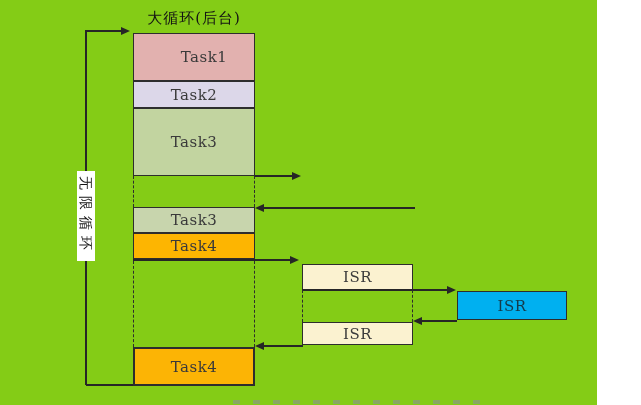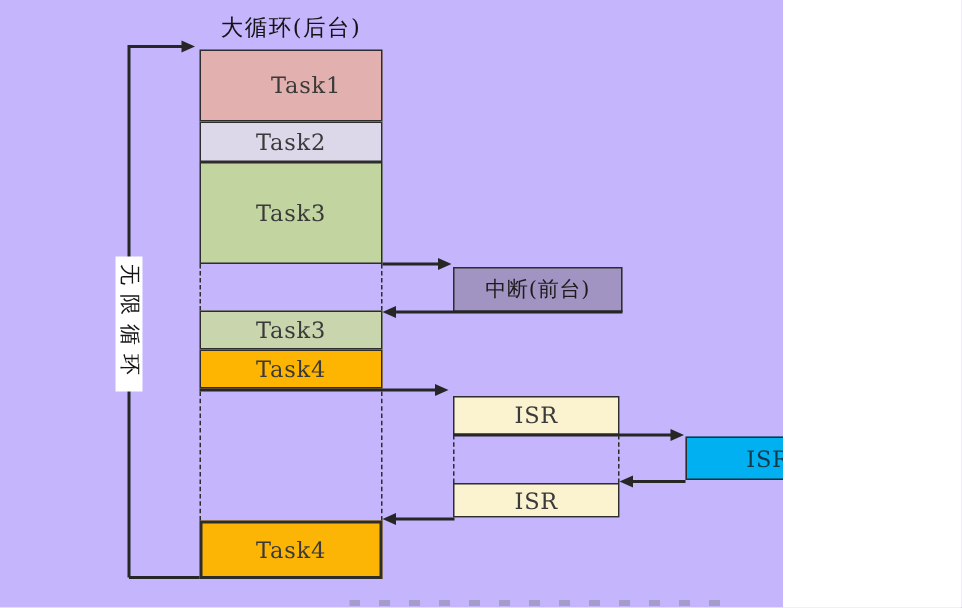--- a/index.html
+++ b/index.html
@@ -1,20 +1,20 @@
 <!DOCTYPE html>
 <html><head>
 <meta charset="utf-8">
 <style>
   * { margin:0; padding:0; box-sizing:border-box; }
   html,body { background:#ffffff; }
   body { font-family:"DejaVu Serif","Liberation Serif",serif; }
   .canvas {
-    position:relative; width:522px; height:405px;
-    background:#c4b5fd; overflow:hidden;
+    position:relative; width:597px; height:405px;
+    background:#84cc16; overflow:hidden;
   }
   
   .blk {
     position:absolute; border:1px solid #2d2d2d;
     display:flex; align-items:center; justify-content:center;
     font-size:15px; color:#3a3a3a; letter-spacing:0.5px;
   }
   .blk-task1   { left:133px; top:33px;  width:122px; height:48px;padding-left:20px; }
   .blk-task2   { left:133px; top:81px;  width:122px; height:27px; }
   .blk-task3a  { left:133px; top:108px; width:122px; height:68px; }
@@ -105,23 +105,20 @@
   <div class="blk blk-task3b" style="background-color: rgb(200, 213, 173);">
     <span>Task3</span>
   </div>
   <div class="blk blk-task4a" style="background-color: rgb(253, 181, 1);">
     <span>Task4</span>
   </div>
   <div class="blk blk-task4b" style="background-color: rgb(252, 180, 5);">
     <span>Task4</span>
   </div>
 
-  <div class="blk blk-int" style="background-color: rgb(162, 148, 194);">
-    <span>中断(前台)</span>
-  </div>
 
   <div class="blk blk-isr1" style="background-color: rgb(251, 242, 208);">
     <span>ISR</span>
   </div>
   <div class="blk blk-isr2" style="background-color: rgb(251, 242, 208);">
     <span>ISR</span>
   </div>
   <div class="blk blk-isrn" style="background-color: rgb(0, 176, 240);">
     <span>ISR</span>
   </div>

